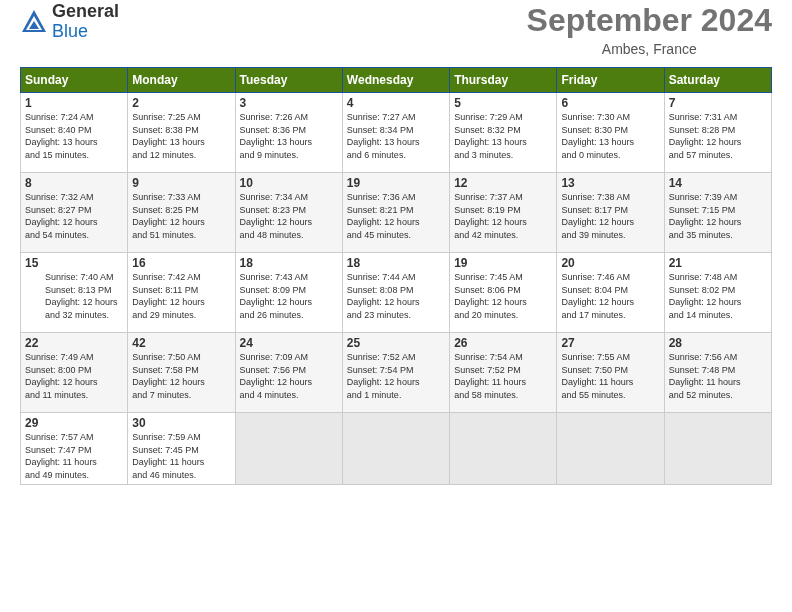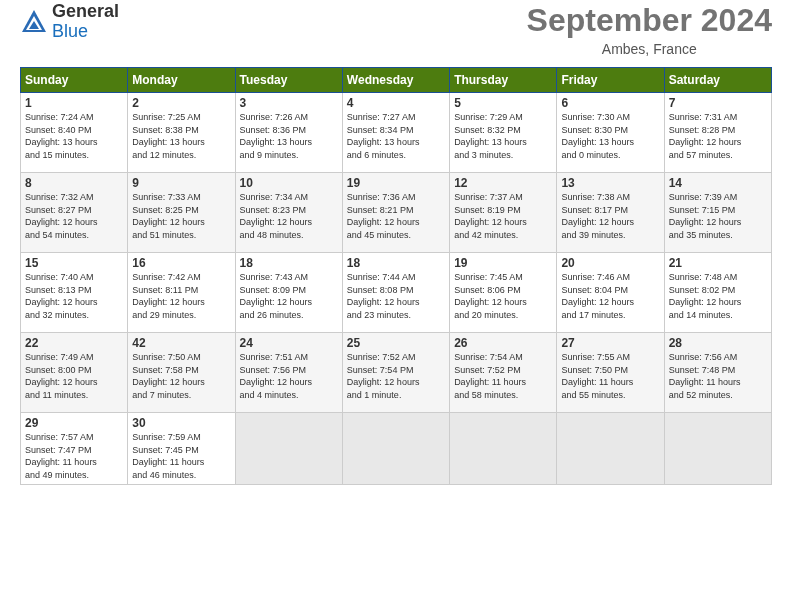--- a/index.html
+++ b/index.html
@@ -238,21 +238,21 @@
             <span class="day-number">14</span>
             <div class="day-info" style="white-space: pre-line;">Sunrise: 7:39 AM
 Sunset: 7:15 PM
 Daylight: 12 hours
 and 35 minutes.</div>
           </td>
         </tr>
         <tr>
           <td>
             <span class="day-number">15</span>
-            <div class="day-info" style="white-space: pre-line;">Sunrise: 7:40 AM
+            <div class="day-info" style="white-space: pre-line; margin-left: 20px;">Sunrise: 7:40 AM
 Sunset: 8:13 PM
 Daylight: 12 hours
 and 32 minutes.</div>
           </td>
           <td>
             <span class="day-number">16</span>
             <div class="day-info" style="white-space: pre-line;">Sunrise: 7:42 AM
 Sunset: 8:11 PM
 Daylight: 12 hours
 and 29 minutes.</div>
@@ -303,21 +303,21 @@
           </td>
           <td>
             <span class="day-number">42</span>
             <div class="day-info" style="white-space: pre-line;">Sunrise: 7:50 AM
 Sunset: 7:58 PM
 Daylight: 12 hours
 and 7 minutes.</div>
           </td>
           <td>
             <span class="day-number">24</span>
-            <div class="day-info" style="white-space: pre-line;">Sunrise: 7:51 AM
+            <div class="day-info" style="white-space: pre-line;">Sunrise: 7:09 AM
 Sunset: 7:56 PM
 Daylight: 12 hours
 and 4 minutes.</div>
           </td>
           <td>
             <span class="day-number">25</span>
             <div class="day-info" style="white-space: pre-line;">Sunrise: 7:52 AM
 Sunset: 7:54 PM
 Daylight: 12 hours
 and 1 minute.</div>

